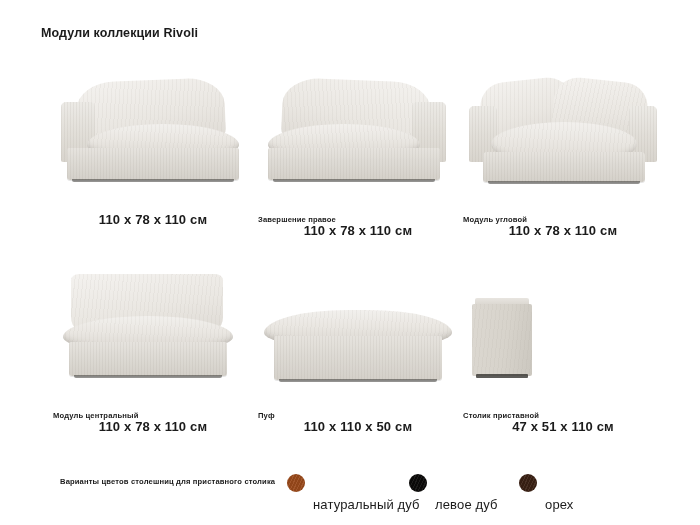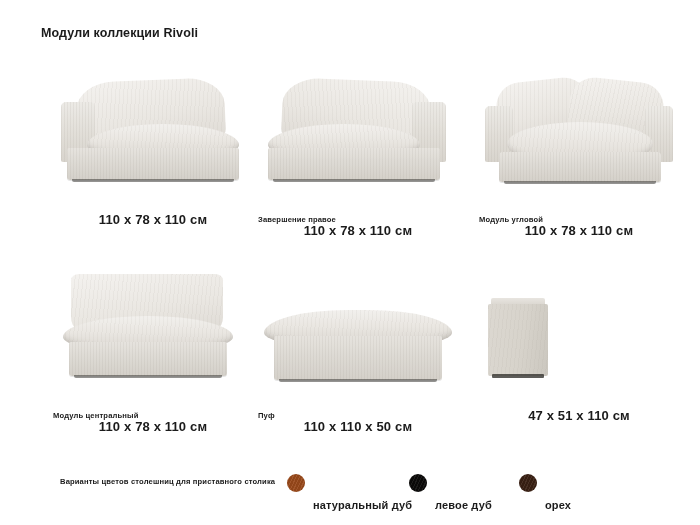--- a/index.html
+++ b/index.html
@@ -40,21 +40,21 @@
     position: relative;
     height: 196px;
   }
   .cell {
     position: absolute;
     width: 205px;
     height: 196px;
   }
   .cell.c0 { left: 53px; }
   .cell.c1 { left: 258px; }
-  .cell.c2 { left: 463px; margin-left: 16px; }
+  .cell.c2 { left: 463px; }
 
   .figure {
     position: absolute;
     left: 0;
     top: 0;
     width: 200px;
     height: 128px;
   }
   .caption {
     position: absolute;
@@ -203,22 +203,22 @@
     border-radius: 50%;
     flex: 0 0 auto;
     background-image: repeating-linear-gradient(
       115deg,
       rgba(255,255,255,0.075) 0px,
       rgba(255,255,255,0.075) 1px,
       rgba(0,0,0,0.07) 1px,
       rgba(0,0,0,0.07) 3px);
   }
   .swatch-name {
-    font-size: 11px;
-    font-weight: bold;
+    font-size: 13px;
+    font-weight: normal;
     letter-spacing: 0.15px;
     color: #1b1b1b;
     white-space: nowrap;
     margin-top: 43px;
   }
 </style>
 </head>
 <body>
 
 <div class="page-title">Модули коллекции Rivoli</div>
@@ -361,20 +361,21 @@
       <div class="figure">
         <div class="sofa" style="left:9px; top:40px; width:60px; height:84px;">
           <div class="table-top" style="left:3px; top:0px; width:54px; height:8px;"></div>
           <div class="table-body" style="left:0px; top:6px; width:60px; height:72px;">
             <div class="tex-soft"></div>
           </div>
           <div class="table-shadow" style="left:4px; top:76px; width:52px; height:4px;"></div>
         </div>
       </div>
       <div class="caption">
+        <div class="name">Столик приставной</div>
         <div class="dims">47 x 51 x 110 см</div>
       </div>
     </div>
 
   </div>
 </div>
 
 <div class="legend">
   <div class="legend-label">Варианты цветов столешниц для приставного столика</div>
 

